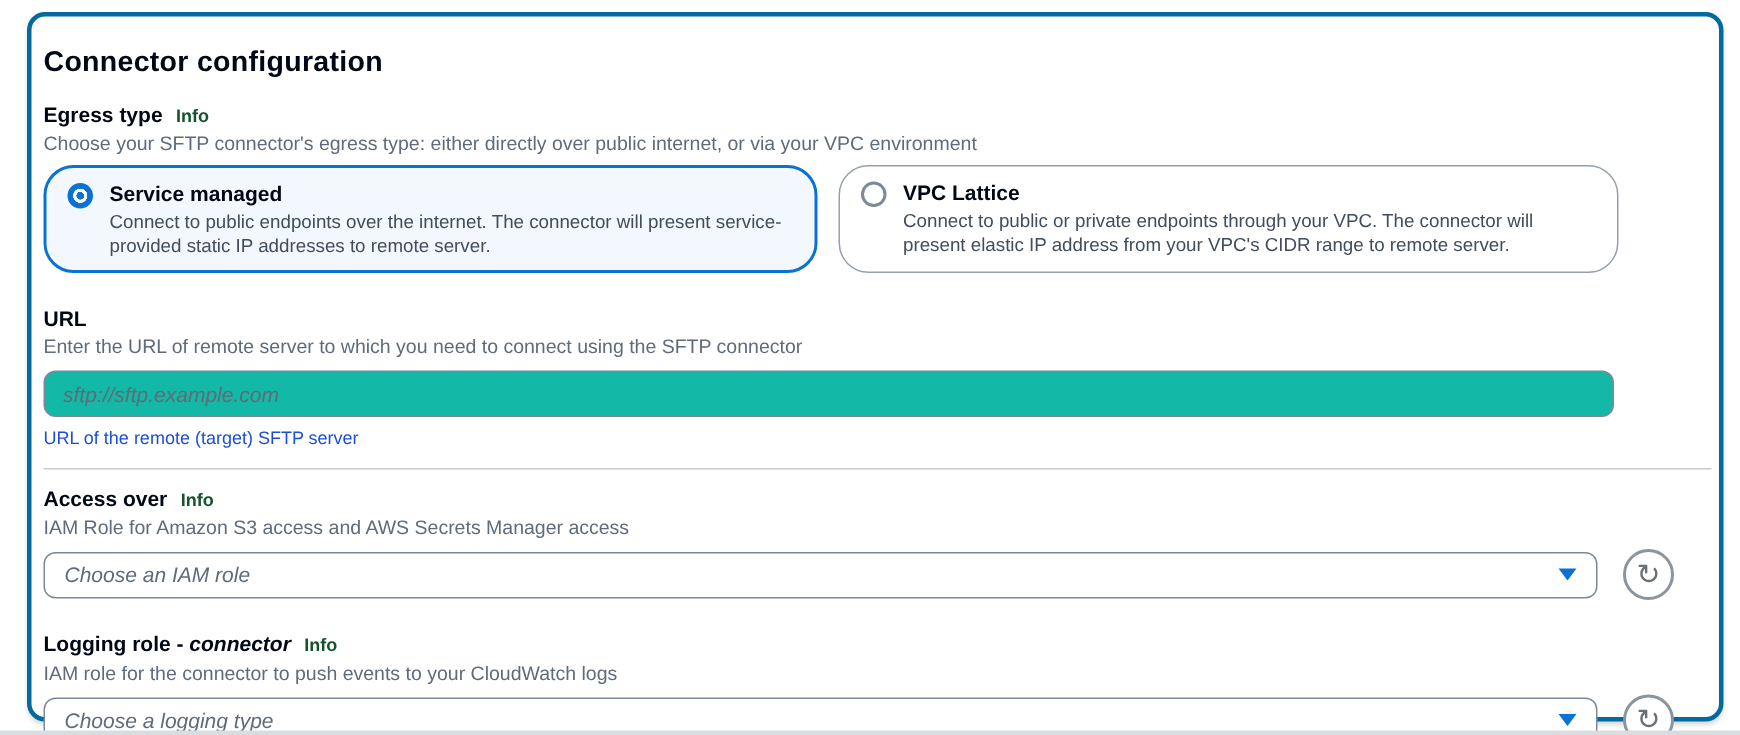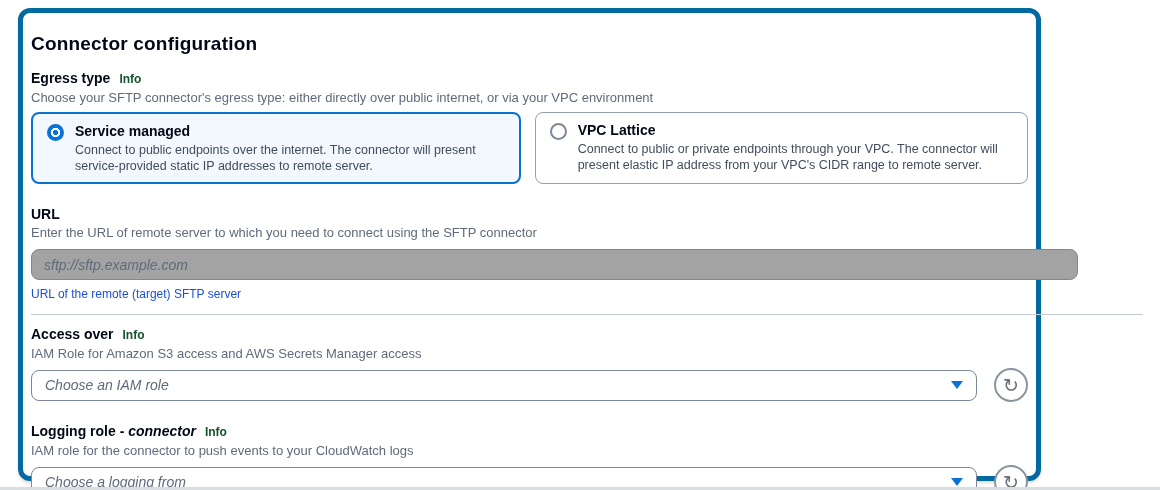--- a/index.html
+++ b/index.html
@@ -4,58 +4,58 @@
 <style>
   html,body { margin:0; padding:0; }
   body {
     width:1160px; height:490px; position:relative; overflow:hidden;
     background:#ffffff;
     font-family:"Liberation Sans", sans-serif;
     color:#000716;
     -webkit-font-smoothing:antialiased;
   }
   .panel {
-    position:absolute; left:18px; top:8px; width:1023px; height:473px;
+    position:absolute; left:18px; top:8px; width:1131px; height:473px;
     box-sizing:border-box; background:#ffffff;
-    border:5px solid #0369a1; border-radius:12px;
+    border:3px solid #0369a1; border-radius:12px;
     box-shadow:0 2px 3px rgba(0,7,22,0.14);
-    padding:10px 8px 0 8px;
+    padding:10px 30px 0 8px;
   }
   .page-title {
     font-size:19px; font-weight:700; color:#000716;
     margin:10px 0 15px 0; letter-spacing:0.2px;
   }
   .field-label-row { display:flex; align-items:baseline; gap:9px; line-height:17px; margin:0 0 2px 0; }
   .field-label { font-size:14px; font-weight:700; color:#000716; }
   .info-link { font-size:12px; font-weight:700; color:#14532d; text-decoration:none; cursor:pointer; }
   .field-desc { font-size:13px; color:#5f6b7a; line-height:16px; margin:0 0 6px 0; }
 
   
   .tiles { display:flex; gap:14px; margin:0 0 22px 0; }
   .tile {
-    box-sizing:border-box; height:72px; border-radius:8px;
+    box-sizing:border-box; height:72px; border-radius:20px;
     padding:9px 14px; display:flex; align-items:flex-start; gap:11px;
     cursor:pointer; background:#ffffff;
   }
   .tile.selected { width:516px; border:2px solid #0972d3; background:#f2f8fd; }
   .tile.unselected { width:520px; border:1px solid #95a0ab; }
   .radio { flex:none; width:17px; height:17px; border-radius:50%; margin-top:1px; box-sizing:border-box; }
   .radio.checked {
     background:radial-gradient(circle closest-side, #0972d3 0 29%, #ffffff 31% 55%, #0972d3 57% 100%);
   }
   .radio.unchecked { border:2px solid #7d8998; background:#ffffff; }
   .tile-label { font-size:14px; font-weight:700; color:#000716; line-height:17px; margin-bottom:2px; }
   .tile-desc { font-size:12.5px; color:#414d5c; line-height:16px; max-width:470px; }
 
   
   .text-input {
     box-sizing:border-box; width:1047px; height:31px;
     border:1px solid #7d8998; border-radius:8px;
     padding:0 12px; font-size:14px; color:#000716;
-    font-family:"Liberation Sans", sans-serif; background:#a3a3a3; outline:none;
+    font-family:"Liberation Sans", sans-serif; background:#14b8a6; outline:none;
     margin-top:2px;
   }
   .text-input::placeholder { font-style:italic; color:#5f6b7a; opacity:1; }
   .constraint { font-size:12px; color:#1d4ed8; margin:7px 0 0 0; }
 
   .divider { border:none; border-top:1px solid #c6cbd1; width:1112px; margin:13px 0 11px 0; }
 
   
   .select-row { display:flex; align-items:center; gap:17px; margin-top:4px; }
   .select {
@@ -146,21 +146,21 @@
   </div>
 
   <div class="section logging">
     <div class="field-label-row">
       <span class="field-label"><span>Logging role - </span><i>connector</i></span>
       <a class="info-link">Info</a>
     </div>
     <p class="field-desc">IAM role for the connector to push events to your CloudWatch logs</p>
     <div class="select-row">
       <div class="select">
-        <span class="select-value">Choose a logging from</span>
+        <span class="select-value">Choose a logging type</span>
         <span class="caret-down"></span>
       </div>
       <button class="refresh-btn">
         <span>↻</span>
       </button>
     </div>
   </div>
 
 </div>
 

